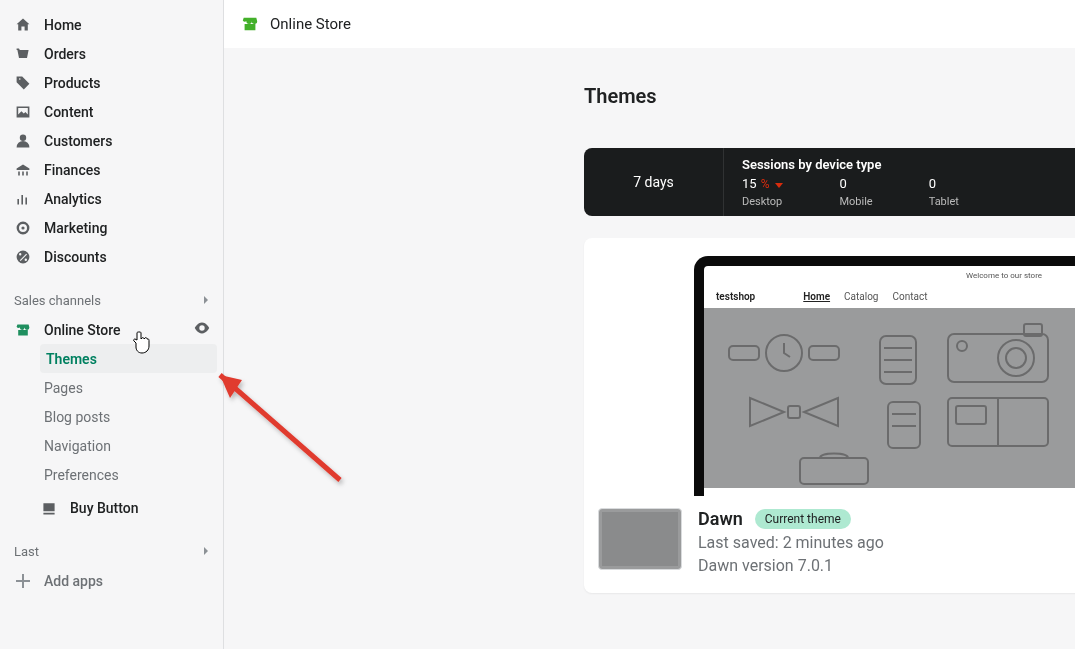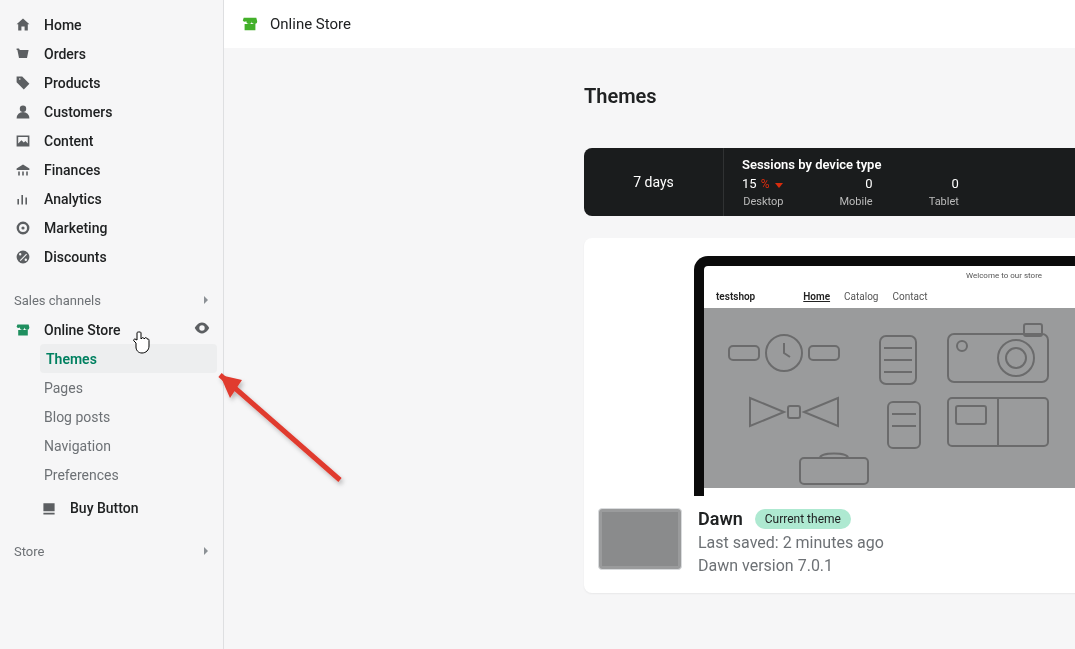--- a/index.html
+++ b/index.html
@@ -122,21 +122,21 @@
     padding:10px 18px;
     display:flex;
     flex-direction:column;
     justify-content:center;
     border-right:1px solid #303233;
   }
   .stats-cell.range { width:140px; align-items:center; justify-content:center;}
   .stats-cell.range span { font-size:14px; font-weight:400; }
   .stats-session-label { font-size:13px; font-weight:600; color:#ffffff; }
   .stats-row { display:flex; gap:56px; margin-top:4px; }
-  .stat { display:flex; flex-direction:column;align-items:flex-end; }
+  .stat { display:flex; flex-direction:column; }
   .stat .num { font-size:13px; color:#ffffff; }
   .stat .num.down::after{
     content:"";
     display:inline-block;
     margin-left:6px;
     border-left:4px solid transparent;
     border-right:4px solid transparent;
     border-top:5px solid #d82c0d;
   }
   .stat .num .pct{color:#d82c0d;margin-left:4px;font-size:12px;}
@@ -257,33 +257,33 @@
         <svg width="16" height="16" viewBox="0 0 20 20">
             <path class="ico" d="M2 2h7l9 9-7 7-9-9V2zM6 6a1 1 0 100-2 1 1 0 000 2z"></path>
           </svg>
       </span>
       <span class="label">Products</span>
     </div>
 
     <div class="nav-item">
       <span class="icon">
         <svg width="16" height="16" viewBox="0 0 20 20">
+            <path class="ico" d="M2 3h16v14H2V3zm2 2v8l4-4 3 3 2-2 3 3V5H4z"></path>
+          </svg>
+      </span>
+      <span class="label">Content</span>
+    </div>
+
+    <div class="nav-item">
+      <span class="icon">
+        <svg width="16" height="16" viewBox="0 0 20 20">
             <path class="ico" d="M10 10a4 4 0 100-8 4 4 0 000 8zM2 18a8 8 0 0116 0H2z"></path>
           </svg>
       </span>
       <span class="label">Customers</span>
-    </div>
-
-    <div class="nav-item">
-      <span class="icon">
-        <svg width="16" height="16" viewBox="0 0 20 20">
-            <path class="ico" d="M2 3h16v14H2V3zm2 2v8l4-4 3 3 2-2 3 3V5H4z"></path>
-          </svg>
-      </span>
-      <span class="label">Content</span>
     </div>
 
     <div class="nav-item">
       <span class="icon">
         <svg width="16" height="16" viewBox="0 0 20 20">
             <path class="ico" d="M2 8l8-5 8 5v2H2V8zm2 4h2v5H4v-5zm5 0h2v5H9v-5zm5 0h2v5h-2v-5z"></path>
           </svg>
       </span>
       <span class="label">Finances</span>
     </div>
@@ -359,28 +359,36 @@
     <div class="nav-item" style="margin-top:4px;padding-left:40px;">
       <span class="icon">
         <svg width="16" height="16" viewBox="0 0 20 20">
             <path class="ico" d="M3 4h14v10H3V4zm0 12h14v2H3v-2zM8 8h4v2H8V8z"></path>
           </svg>
       </span>
       <span class="label">Buy Button</span>
     </div>
 
     <div class="nav-section-header">
-      <span>Store</span>
+      <span>Last</span>
       <span class="chevron">
         <svg width="10" height="10" viewBox="0 0 10 10">
             <path fill="#8c9196" d="M3 1l4 4-4 4V1z"></path>
           </svg>
       </span>
     </div>
 
+    <div class="nav-item">
+      <span class="icon">
+        <svg width="14" height="14" viewBox="0 0 14 14">
+            <path fill="#8c9196" d="M6 0h2v6h6v2H8v6H6V8H0V6h6V0z"></path>
+          </svg>
+      </span>
+      <span class="label" style="color:#6d7175;">Add apps</span>
+    </div>
 
   </aside>
 
   <section class="main">
 
     <div class="topbar">
       <span class="store-icon">
         <svg width="18" height="18" viewBox="0 0 20 20">
             <path fill="#43b02a" d="M3 3h14l1 4a3 3 0 01-6 0 3 3 0 01-6 0 3 3 0 01-4-1l1-3zM4 10h12v7H4v-7z"></path>
           </svg>

